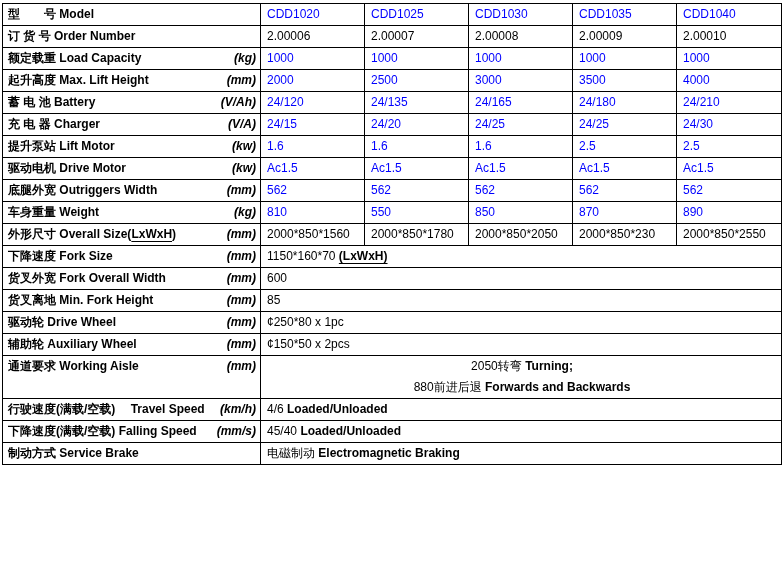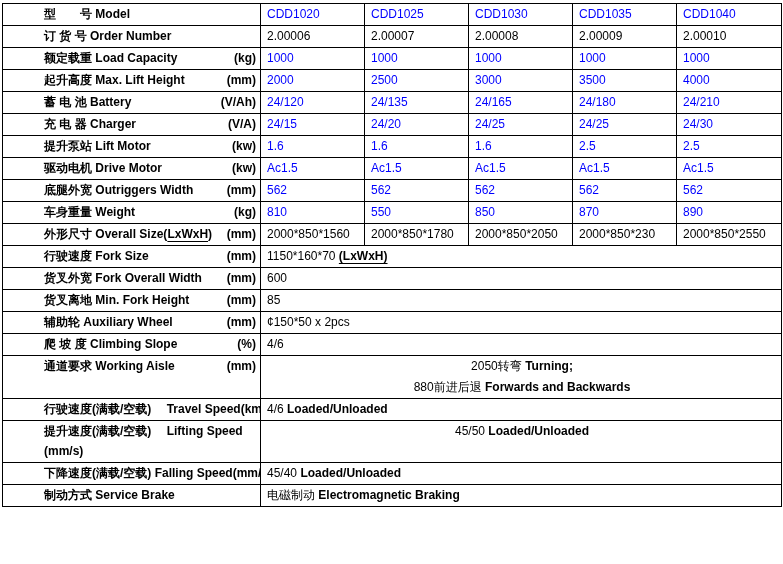--- a/index.html
+++ b/index.html
@@ -13,22 +13,22 @@
     border-collapse:collapse;table-layout:fixed;width:779px;
   }
   td{
     border:1px solid #000000;
     vertical-align:top;
     overflow:hidden;white-space:nowrap;
     height:20px;
   }
   tr.tall td{height:41px;text-align:center;}
   .label-cell{font-weight:bold;padding:0 4px 0 5px;}
-  .label-line{display:flex;justify-content:space-between;height:20px;line-height:21px;margin-left:36px;}
-  .label-line .unit{font-weight:bold;}
+  .label-line{display:flex;justify-content:space-between;height:20px;line-height:21px;}
+  .label-line .unit{font-weight:bold;font-style:italic;}
   .unit-left{font-weight:bold;}
   .value-cell{padding:0 4px 0 6px;line-height:21px;}
   .value-cell.blue{color:#0000ff;}
   .value-line{height:21px;line-height:21px;}
   .b{font-weight:bold;}
   .sq{
     text-decoration-line:underline;
     text-decoration-style:wavy;
     text-decoration-color:#ff0000;
     text-decoration-thickness:1px;
@@ -187,21 +187,21 @@
           </td>
           <td class="value-cell"><span>2000*850*1560</span></td>
           <td class="value-cell"><span>2000*850*1780</span></td>
           <td class="value-cell"><span>2000*850*2050</span></td>
           <td class="value-cell"><span>2000*850*230</span></td>
           <td class="value-cell"><span>2000*850*2550</span></td>
         </tr>
         <tr>
           <td class="label-cell">
             <div class="label-line">
-              <span><span>行驶速度 Fork Size</span></span>
+              <span><span>下降速度 Fork Size</span></span>
               <span class="unit">(mm)</span>
             </div>
           </td>
           <td colspan="5" class="value-cell">
             <div class="value-line"><span class="">1150*160*70 </span><span class="b sq">(LxWxH)</span></div>
           </td>
         </tr>
         <tr>
           <td class="label-cell">
             <div class="label-line">
@@ -220,37 +220,37 @@
               <span class="unit">(mm)</span>
             </div>
           </td>
           <td colspan="5" class="value-cell">
             <div class="value-line"><span class="">85</span></div>
           </td>
         </tr>
         <tr>
           <td class="label-cell">
             <div class="label-line">
+              <span><span>驱动轮  Drive Wheel</span></span>
+              <span class="unit">(mm)</span>
+            </div>
+          </td>
+          <td colspan="5" class="value-cell">
+            <div class="value-line"><span class="">¢250*80 x 1pc</span></div>
+          </td>
+        </tr>
+        <tr>
+          <td class="label-cell">
+            <div class="label-line">
               <span><span>辅助轮 Auxiliary Wheel</span></span>
               <span class="unit">(mm)</span>
             </div>
           </td>
           <td colspan="5" class="value-cell">
             <div class="value-line"><span class="">¢150*50 x 2pcs</span></div>
-          </td>
-        </tr>
-        <tr>
-          <td class="label-cell">
-            <div class="label-line">
-              <span><span>爬 坡 度 Climbing Slope</span></span>
-              <span class="unit">(%)</span>
-            </div>
-          </td>
-          <td colspan="5" class="value-cell">
-            <div class="value-line"><span class="">4/6</span></div>
           </td>
         </tr>
         <tr class="tall">
           <td class="label-cell">
             <div class="label-line">
               <span><span>通道要求  Working Aisle</span></span>
               <span class="unit">(mm)</span>
             </div>
           </td>
           <td colspan="5" class="value-cell">
@@ -260,33 +260,20 @@
         </tr>
         <tr>
           <td class="label-cell">
             <div class="label-line">
               <span><span>行驶速度(满载/空载)　 Travel Speed</span></span>
               <span class="unit">(km/h)</span>
             </div>
           </td>
           <td colspan="5" class="value-cell">
             <div class="value-line"><span class="">4/6 </span><span class="b ">Loaded/Unloaded</span></div>
-          </td>
-        </tr>
-        <tr class="tall">
-          <td class="label-cell">
-            <div class="label-line">
-              <span><span>提升速度(满载/空载)　 Lifting Speed</span></span>
-            </div>
-            <div class="label-line">
-              <span class="unit-left">(mm/s)</span>
-            </div>
-          </td>
-          <td colspan="5" class="value-cell">
-            <div class="value-line"><span class="">45/50 </span><span class="b ">Loaded/Unloaded</span></div>
           </td>
         </tr>
         <tr>
           <td class="label-cell">
             <div class="label-line">
               <span><span>下降速度(满载/空载) Falling Speed</span></span>
               <span class="unit">(mm/s)</span>
             </div>
           </td>
           <td colspan="5" class="value-cell">

